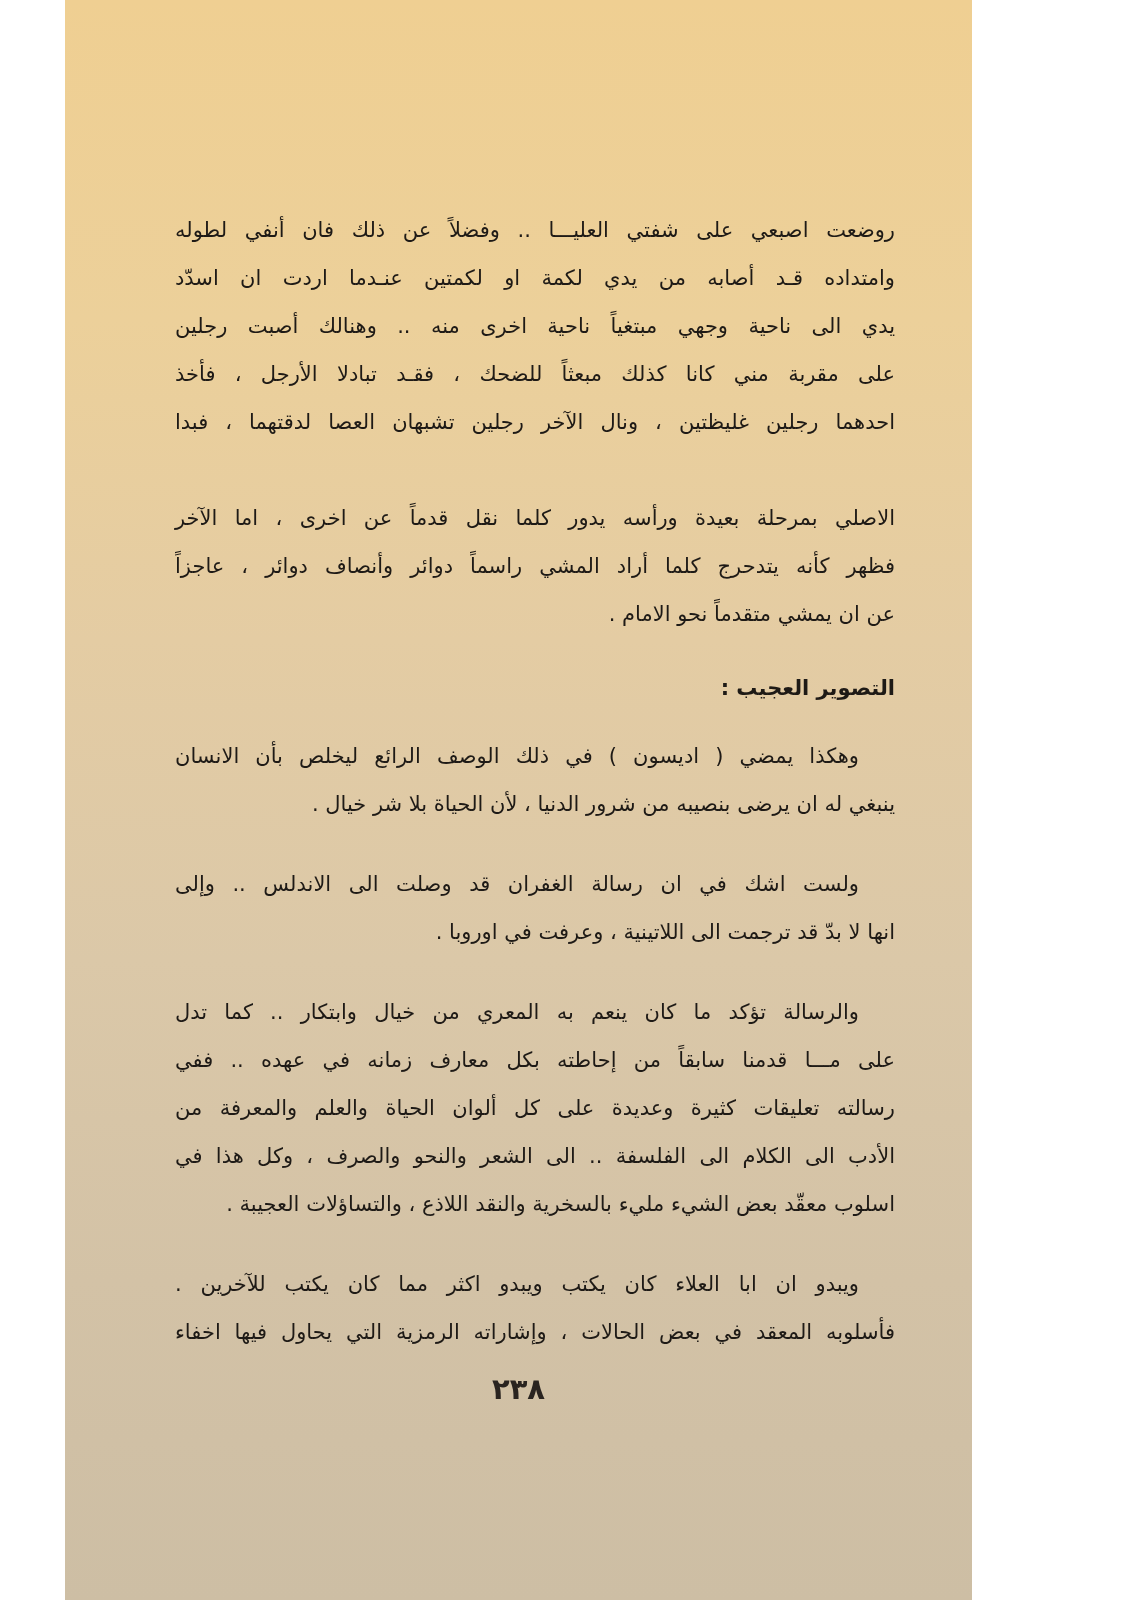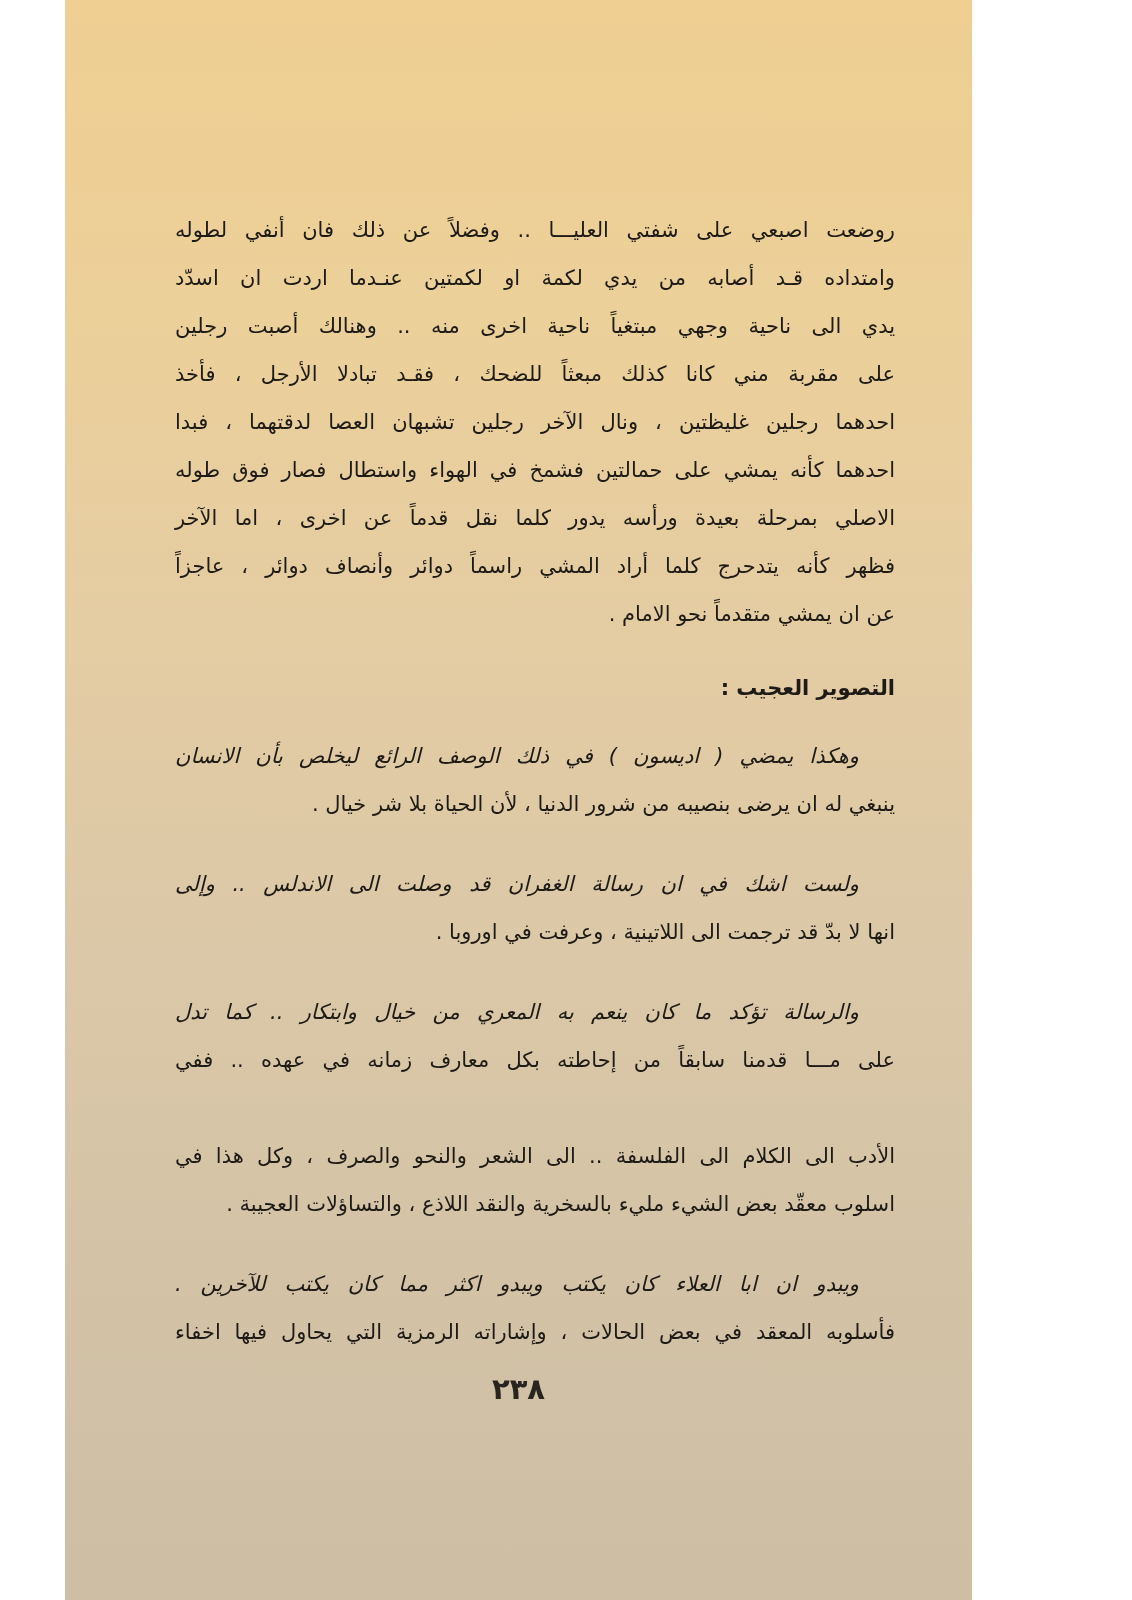--- a/index.html
+++ b/index.html
@@ -44,21 +44,20 @@
       white-space: nowrap;
       text-align: justify;
       text-align-last: justify;
       direction: rtl;
     }
     .line.last {
       text-align-last: right;
     }
     .line.indent {
       right: 36px;
-      font-style: italic;
     }
     .heading {
       position: absolute;
       right: 0;
       font-weight: bold;
       white-space: nowrap;
       direction: rtl;
       height: 44px;
       line-height: 44px;
     }
@@ -79,35 +78,35 @@
 <body>
 
 <div class="page">
   <div class="text-block" style="top:0;height:1600px;">
 
     <div class="line" style="top:208px;">روضعت اصبعي على شفتي العليـــا .. وفضلاً عن ذلك فان أنفي لطوله</div>
     <div class="line" style="top:256px;">وامتداده قـد أصابه من يدي لكمة او لكمتين عنـدما اردت ان اسدّد</div>
     <div class="line" style="top:304px;">يدي الى ناحية وجهي مبتغياً ناحية اخرى منه .. وهنالك أصبت رجلين</div>
     <div class="line" style="top:352px;">على مقربة مني كانا كذلك مبعثاً للضحك ، فقـد تبادلا الأرجل ، فأخذ</div>
     <div class="line" style="top:400px;">احدهما رجلين غليظتين ، ونال الآخر رجلين تشبهان العصا لدقتهما ، فبدا</div>
-    <div class="line" style="top:448px;">احدهما كأنه يمشي على حمالتين فشمخ في الهواء واستطال فصار فوق طوله</div>
     <div class="line" style="top:496px;">الاصلي بمرحلة بعيدة ورأسه يدور كلما نقل قدماً عن اخرى ، اما الآخر</div>
     <div class="line" style="top:544px;">فظهر كأنه يتدحرج كلما أراد المشي راسماً دوائر وأنصاف دوائر ، عاجزاً</div>
     <div class="line last" style="top:592px;">عن ان يمشي متقدماً نحو الامام .</div>
 
     <div class="heading" style="top:666px;">التصوير العجيب :</div>
 
     <div class="line indent" style="top:734px;">وهكذا يمضي ( اديسون ) في ذلك الوصف الرائع ليخلص بأن الانسان</div>
     <div class="line last" style="top:782px;">ينبغي له ان يرضى بنصيبه من شرور الدنيا ، لأن الحياة بلا شر خيال .</div>
 
     <div class="line indent" style="top:862px;">ولست اشك في ان رسالة الغفران قد وصلت الى الاندلس .. وإلى</div>
     <div class="line last" style="top:910px;">انها لا بدّ قد ترجمت الى اللاتينية ، وعرفت في اوروبا .</div>
 
     <div class="line" style="top:1038px;">على مـــا قدمنا سابقاً من إحاطته بكل معارف زمانه في عهده .. ففي</div>
     <div class="line indent" style="top:990px;">والرسالة تؤكد ما كان ينعم به المعري من خيال وابتكار .. كما تدل</div>
+    <div class="line" style="top:1086px;">رسالته تعليقات كثيرة وعديدة على كل ألوان الحياة والعلم والمعرفة من</div>
     <div class="line" style="top:1134px;">الأدب الى الكلام الى الفلسفة .. الى الشعر والنحو والصرف ، وكل هذا في</div>
     <div class="line last" style="top:1182px;">اسلوب معقّد بعض الشيء مليء بالسخرية والنقد اللاذع ، والتساؤلات العجيبة .</div>
 
     <div class="line indent" style="top:1262px;">ويبدو ان ابا العلاء كان يكتب ويبدو اكثر مما كان يكتب للآخرين .</div>
     <div class="line" style="top:1310px;">فأسلوبه المعقد في بعض الحالات ، وإشاراته الرمزية التي يحاول فيها اخفاء</div>
   </div>
 
   <div class="page-number">٢٣٨</div>
 </div>
 

